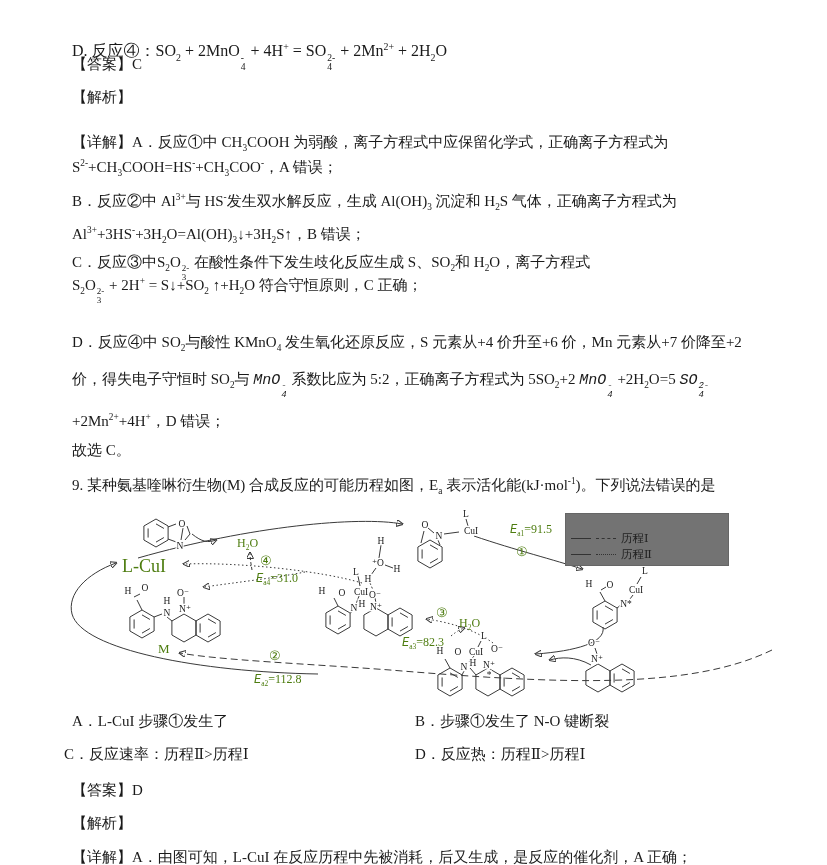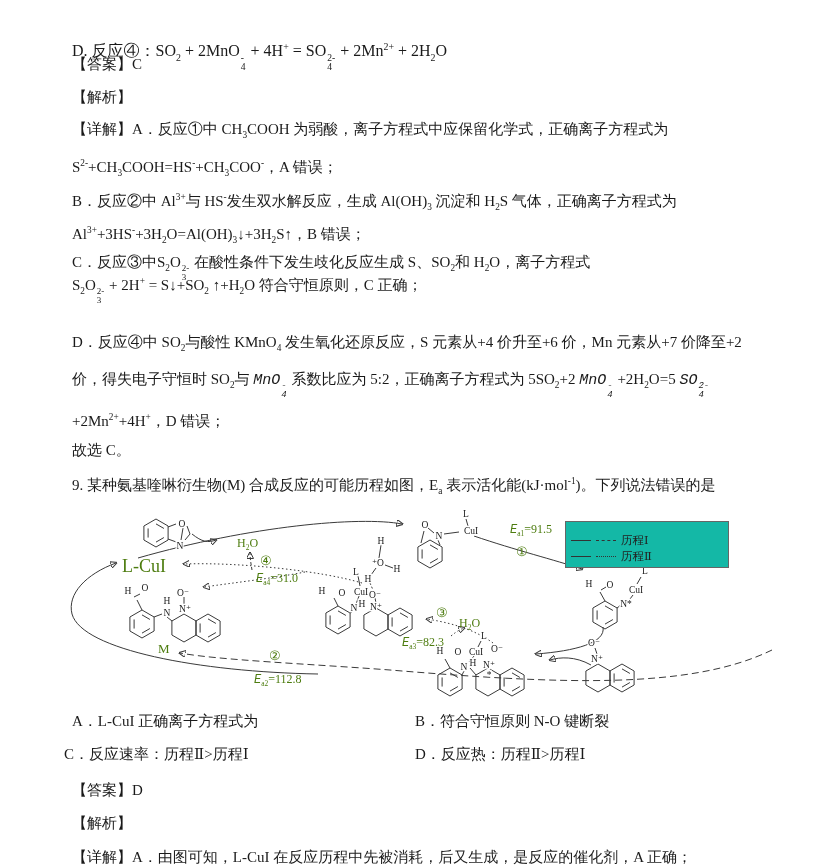--- a/index.html
+++ b/index.html
@@ -13,41 +13,41 @@
       font-size:0.60em;margin:0 1px;text-align:left;}
   .ss span{display:block;height:1em;}
   
   #diagram{position:absolute;left:60px;top:500px;width:730px;height:208px;}
   #diagram svg{position:absolute;left:0;top:0;}
   #diagram svg path,#diagram svg polygon,#diagram svg line{stroke:#3a3a3a;stroke-width:1;fill:none;}
   #diagram svg text{font-family:"Liberation Serif","DejaVu Serif",serif;font-size:9.5px;fill:#222;
       text-anchor:middle;dominant-baseline:central;paint-order:stroke;stroke:#fff;stroke-width:2.5px;}
   .dlb{position:absolute;font-size:12px;color:#4d7c0f;white-space:nowrap;line-height:1.1;}
   .circ{font-size:13px;}
-  #legend{position:absolute;left:505px;top:21px;width:152px;border:1px solid #666;background:#14b8a6;
-      padding:10px 5px 3px 5px;font-size:11.5px;color:#222;}
+  #legend{position:absolute;left:505px;top:13px;width:152px;border:1px solid #666;background:#737373;
+      padding:16px 5px 3px 5px;font-size:11.5px;color:#222;}
   #legend .row{display:flex;align-items:center;height:16px;}
   .ls{display:inline-block;width:20px;height:0;border-top:1.3px solid #333;margin-right:5px;}
   .ls.dsh{border-top-style:dashed;}
   .ls.dot{border-top-style:dotted;}
   .opt{position:absolute;font-size:15px;white-space:nowrap;}
 </style>
 </head>
 <body>
 
 <div class="ln eq" style="top:8px">D. 反应④：SO<sub>2</sub> + 2MnO<span class="ss">
       <span>-</span>
       <span>4</span>
     </span> + 4H<sup>+</sup> = SO<span class="ss">
       <span>2-</span>
       <span>4</span>
     </span> + 2Mn<sup>2+</sup> + 2H<sub>2</sub>O</div>
 <div class="ln" style="top:54px">【答案】C</div>
 <div class="ln" style="top:87px">【解析】</div>
-<div class="ln" style="top:119px">【详解】A．反应①中 CH<sub>3</sub>COOH 为弱酸，离子方程式中应保留化学式，正确离子方程式为</div>
+<div class="ln" style="top:132px">【详解】A．反应①中 CH<sub>3</sub>COOH 为弱酸，离子方程式中应保留化学式，正确离子方程式为</div>
 <div class="ln" style="top:153px">S<sup>2-</sup>+CH<sub>3</sub>COOH=HS<sup>-</sup>+CH<sub>3</sub>COO<sup>-</sup>，A 错误；</div>
 <div class="ln" style="top:187px">B．反应②中 Al<sup>3+</sup>与 HS<sup>-</sup>发生双水解反应，生成 Al(OH)<sub>3</sub> 沉淀和 H<sub>2</sub>S 气体，正确离子方程式为</div>
 <div class="ln" style="top:220px">Al<sup>3+</sup>+3HS<sup>-</sup>+3H<sub>2</sub>O=Al(OH)<sub>3</sub>↓+3H<sub>2</sub>S↑，B 错误；</div>
 <div class="ln" style="top:252px">C．反应③中S<sub>2</sub>O<span class="ss">
       <span>2-</span>
       <span>3</span>
     </span> 在酸性条件下发生歧化反应生成 S、SO<sub>2</sub>和 H<sub>2</sub>O，离子方程式</div>
 <div class="ln" style="top:271px">S<sub>2</sub>O<span class="ss">
       <span>2-</span>
       <span>3</span>
@@ -201,20 +201,20 @@
         <span>历程Ⅰ</span>
     </div>
     <div class="row">
       <span class="ls"></span>
         <span class="ls dot"></span>
         <span>历程Ⅱ</span>
     </div>
   </div>
 </div>
 
-<div class="opt" style="left:72px;top:712px">A．L-CuI 正确离子方程式为</div>
-<div class="opt" style="left:415px;top:712px">B．符合守恒原则 N-O 键断裂</div>
+<div class="opt" style="left:72px;top:712px">A．L-CuI 步骤①发生了</div>
+<div class="opt" style="left:415px;top:712px">B．步骤①发生了 N-O 键断裂</div>
 <div class="opt" style="left:64px;top:745px">C．反应速率：历程Ⅱ&gt;历程Ⅰ</div>
 <div class="opt" style="left:415px;top:745px">D．反应热：历程Ⅱ&gt;历程Ⅰ</div>
 
 <div class="ln" style="top:780px">【答案】D</div>
 <div class="ln" style="top:813px">【解析】</div>
 <div class="ln" style="top:847px">【详解】A．由图可知，L-CuI 在反应历程中先被消耗，后又生成，是反应的催化剂，A 正确；</div>
 
 </body></html>

